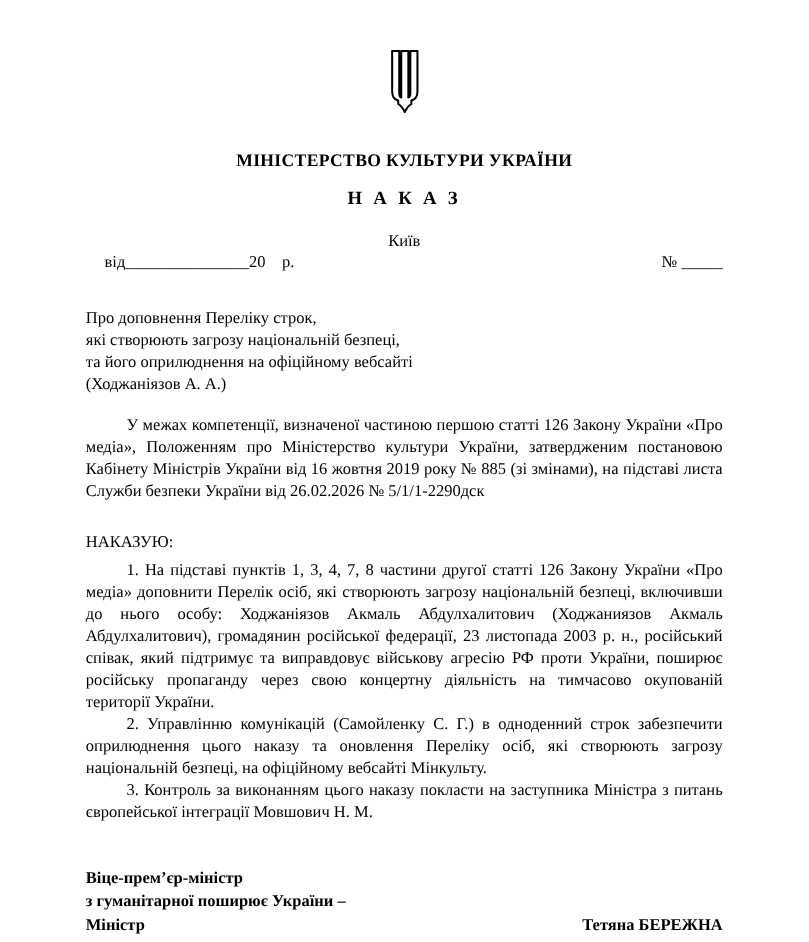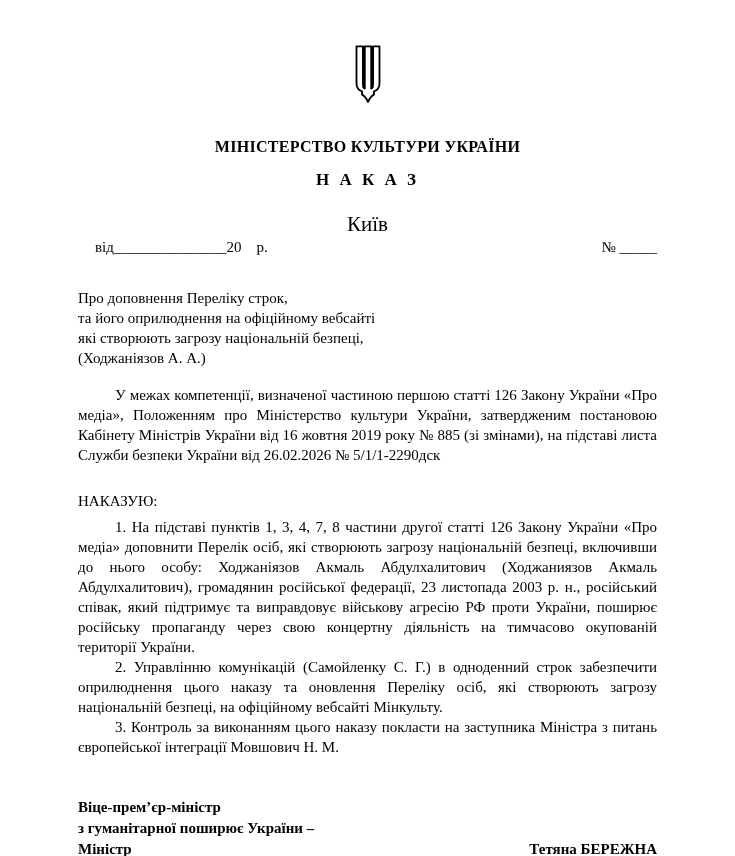--- a/index.html
+++ b/index.html
@@ -16,21 +16,21 @@
   .emblem-wrap { text-align: center; height: 70px; }
 
   .ministry {
     text-align: center; font-weight: bold; font-size: 16px;
     letter-spacing: 0.3px; margin-top: 24px;
   }
   .doc-type {
     text-align: center; font-weight: bold; font-size: 17px;
     letter-spacing: 3px; margin-top: 14px;
   }
-  .city { text-align: center; font-size: 21px; margin-top: 22px; }
+  .city { text-align: center; font-size: 15px; margin-top: 22px; }
 
   .date-row {
     display: flex; justify-content: space-between;
     margin-top: 2px; padding-left: 17px; font-size: 15px;
   }
   .date-left span, .num-right span { white-space: pre; }
 
   .subject { margin-top: 32px; line-height: 20px; }
 
   .para { text-align: justify; line-height: 20px; }
@@ -66,22 +66,22 @@
     <div class="date-left">
       <span>від</span><span>_______________</span><span>20</span><span>&nbsp;&nbsp;&nbsp;&nbsp;</span><span>р.</span>
     </div>
     <div class="num-right">
       <span>№</span><span>&nbsp;_____</span>
     </div>
   </div>
 
   <div class="subject">
     <div>Про доповнення Переліку строк,</div>
+    <div>які створюють загрозу національній безпеці,</div>
     <div>та його оприлюднення на офіційному вебсайті</div>
-    <div>які створюють загрозу національній безпеці,</div>
     <div>(Ходжаніязов А. А.)</div>
   </div>
 
   <p class="para indent preamble">У межах компетенції, визначеної частиною першою статті 126 Закону України «Про медіа», Положенням про Міністерство культури України, затвердженим постановою Кабінету Міністрів України від 16 жовтня 2019 року № 885 (зі змінами), на підставі листа Служби безпеки України від 26.02.2026 № 5/1/1-2290дск</p>
 
   <div class="order-word">НАКАЗУЮ:</div>
 
   <p class="para indent">1. На підставі пунктів 1, 3, 4, 7, 8 частини другої статті 126 Закону України «Про медіа» доповнити Перелік осіб, які створюють загрозу національній безпеці, включивши до нього особу: Ходжаніязов Акмаль Абдулхалитович (Ходжаниязов Акмаль Абдулхалитович), громадянин російської федерації, 23 листопада 2003 р. н., російський співак, який підтримує та виправдовує військову агресію РФ проти України, поширює російську пропаганду через свою концертну діяльність на тимчасово окупованій території України.</p>
   <p class="para indent">2. Управлінню комунікацій (Самойленку С. Г.) в одноденний строк забезпечити оприлюднення цього наказу та оновлення Переліку осіб, які створюють загрозу національній безпеці, на офіційному вебсайті Мінкульту.</p>
   <p class="para indent">3. Контроль за виконанням цього наказу покласти на заступника Міністра з питань європейської інтеграції Мовшович Н. М.</p>

